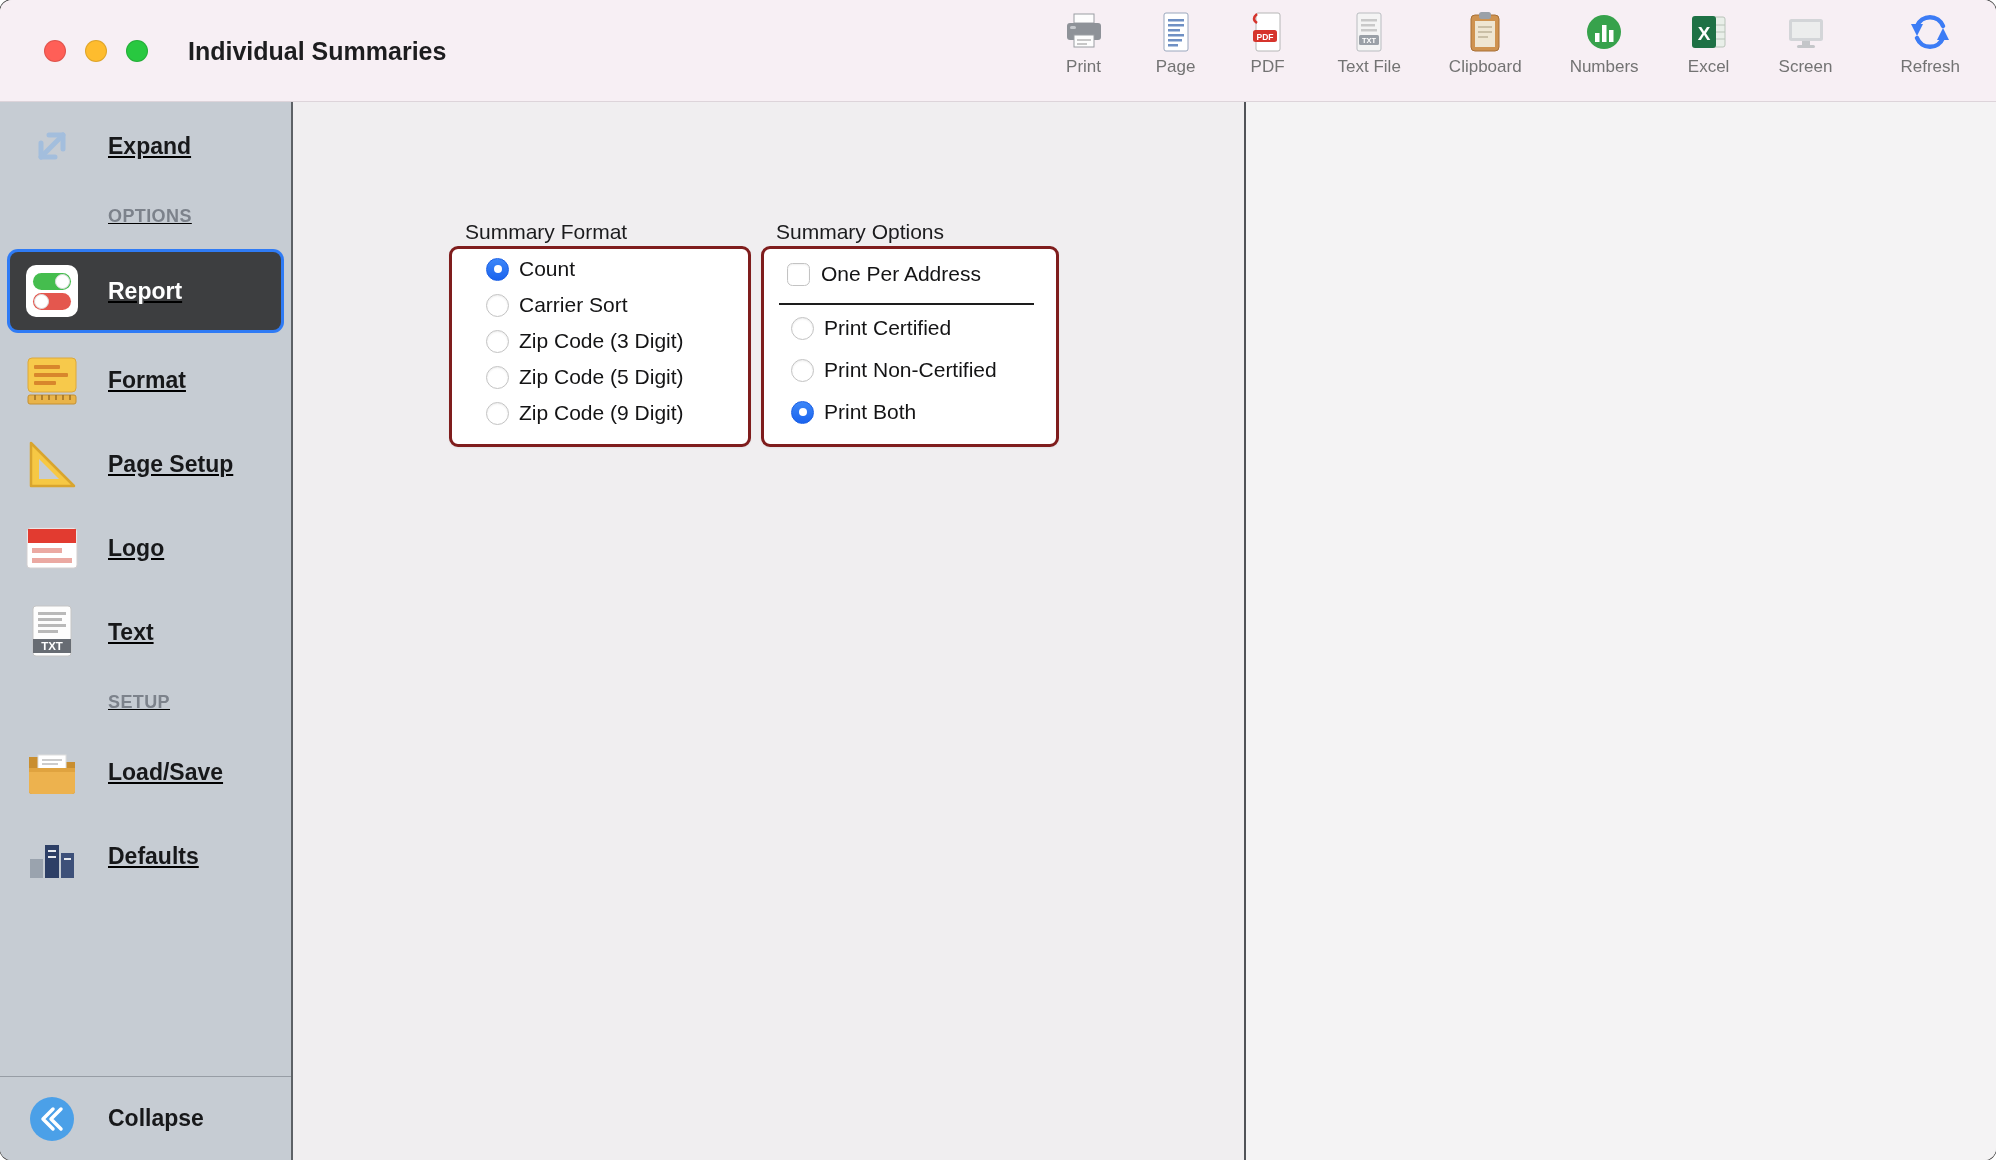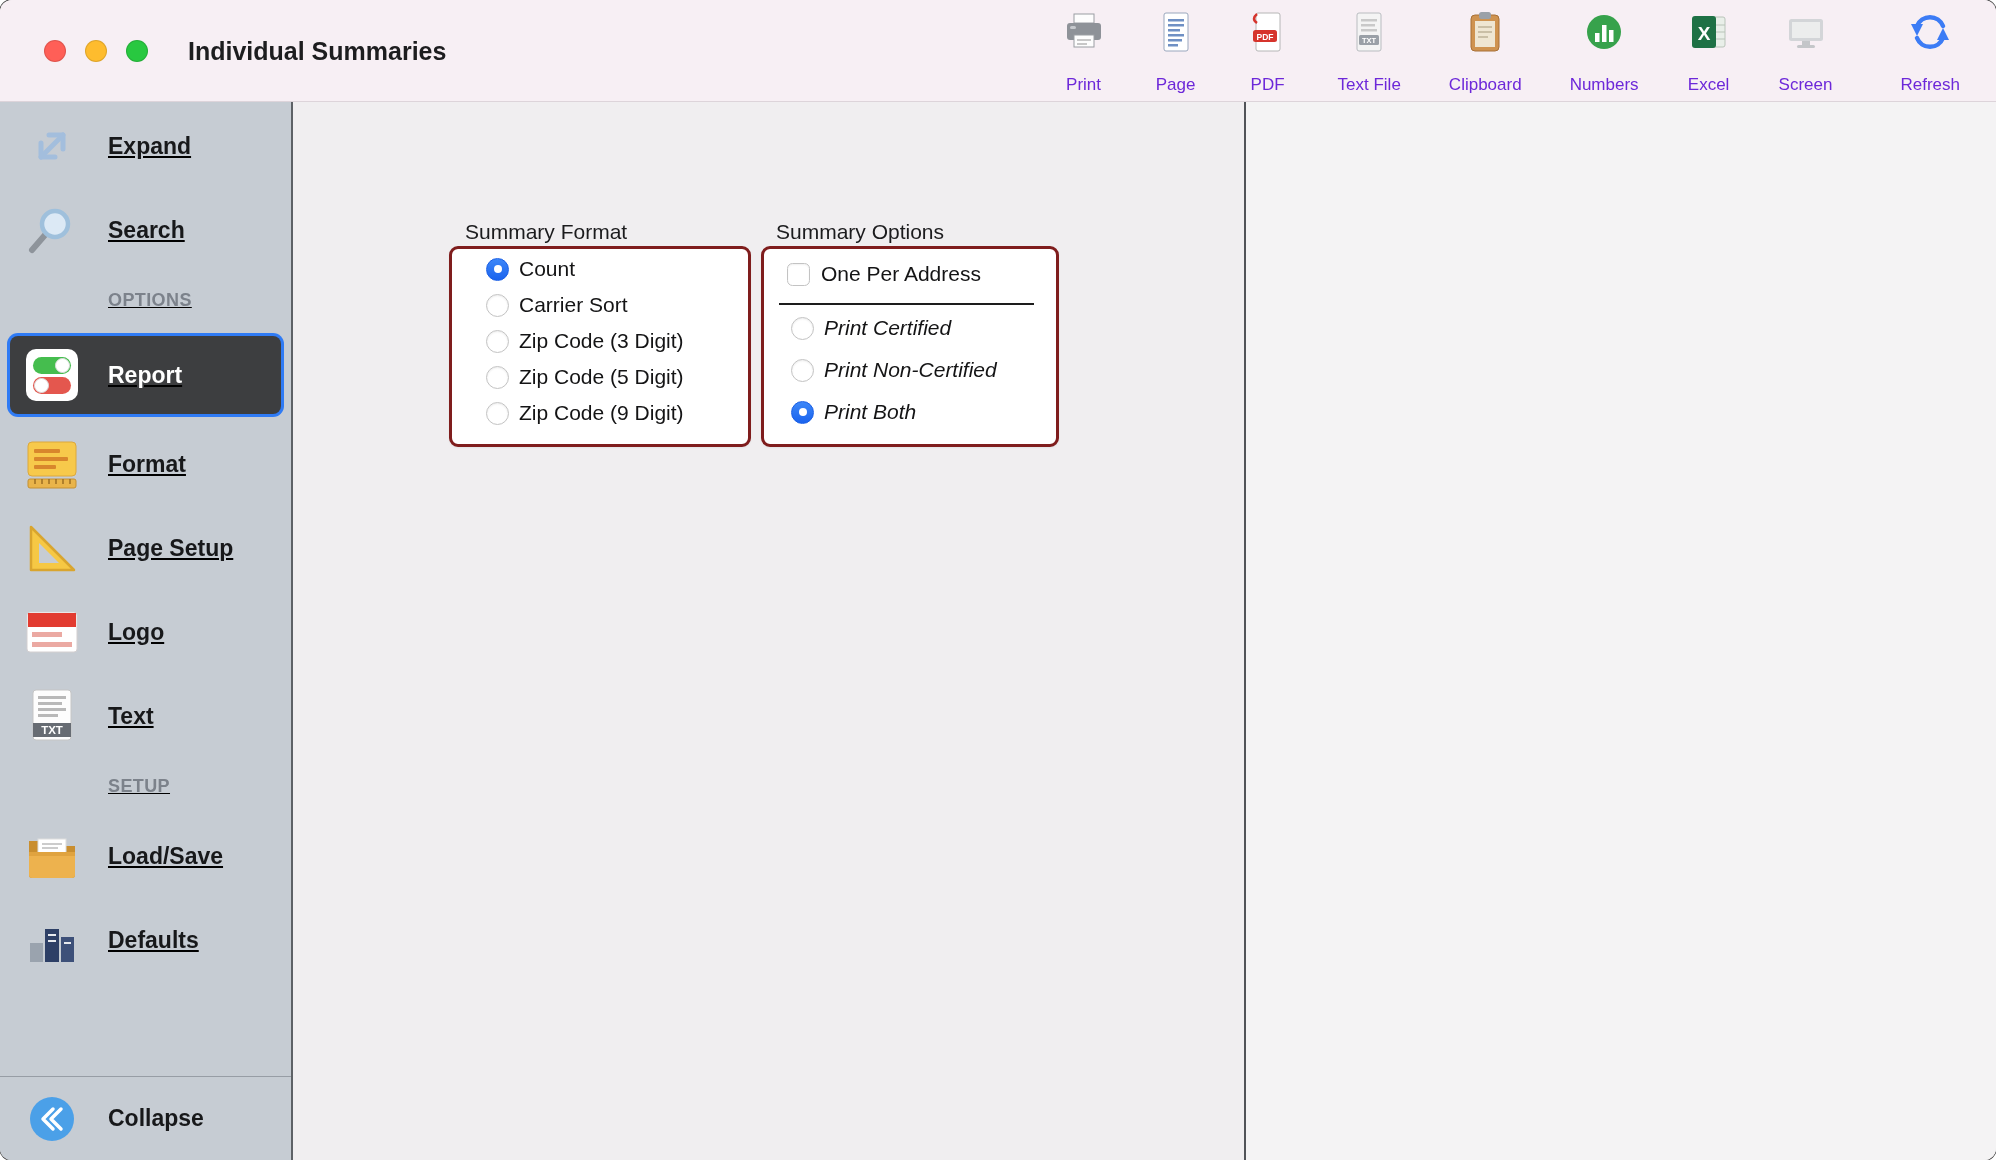--- a/index.html
+++ b/index.html
@@ -68,23 +68,23 @@
   }
   .tb-item.tb-refresh { margin-left: 20px; }
   .tb-icon {
     height: 48px;
     display: flex;
     align-items: center;
     justify-content: center;
   }
   .tb-label {
     font-size: 17px;
-    color: #6d28d9;
+    color: #737373;
     white-space: nowrap;
-    margin-top: 19px;
+    margin-top: 1px;
   }
 
   
   .sidebar {
     position: absolute;
     top: 102px; left: 0; bottom: 0;
     width: 293px;
     background: #c6ccd3;
     border-right: 2px solid #5d6166;
     padding-top: 2px;
@@ -202,21 +202,20 @@
     background: #1d1d1d;
     margin: 15px 22px 2px 15px;
   }
   .opt-row {
     height: 42px;
     display: flex;
     align-items: center;
     gap: 10px;
     padding-left: 27px;
     cursor: default;
-    font-style: italic;
   }
 
   .radio {
     position: relative;
     width: 23px; height: 23px;
     border-radius: 50%;
     background: #ffffff;
     border: 1px solid #c3c3c3;
     box-shadow: inset 0 1px 2px rgba(0,0,0,0.08);
     flex-shrink: 0;
@@ -394,29 +393,20 @@
           <g stroke="#a3bedd" stroke-width="5" stroke-linecap="round" stroke-linejoin="round" fill="none">
             <path d="M16 38 L38 16"></path>
             <path d="M24 16 H38 V30"></path>
             <path d="M30 38 H16 V24"></path>
           </g>
         </svg>
       </span>
       <span class="side-label">Expand</span>
     </div>
 
-    <div class="side-item">
-      <span class="side-icon">
-        <svg width="54" height="54" viewBox="0 0 54 54">
-          <line x1="20" y1="32" x2="7" y2="47" stroke="#8e949b" stroke-width="6" stroke-linecap="round"></line>
-          <circle cx="30" cy="21" r="13" fill="#dce9f5" stroke="#9fc0dc" stroke-width="4.5"></circle>
-        </svg>
-      </span>
-      <span class="side-label">Search</span>
-    </div>
 
     <div class="side-header">OPTIONS</div>
 
     <div class="side-item selected">
       <span class="side-icon">
         <svg width="56" height="56" viewBox="0 0 56 56">
           <rect x="2" y="2" width="52" height="52" rx="10" fill="#ffffff"></rect>
           <rect x="9" y="10" width="38" height="17" rx="8.5" fill="#45bd4e"></rect>
           <circle cx="38.5" cy="18.5" r="7" fill="#ffffff" stroke="#dddddd"></circle>
           <rect x="9" y="30" width="38" height="17" rx="8.5" fill="#e4574e"></rect>

